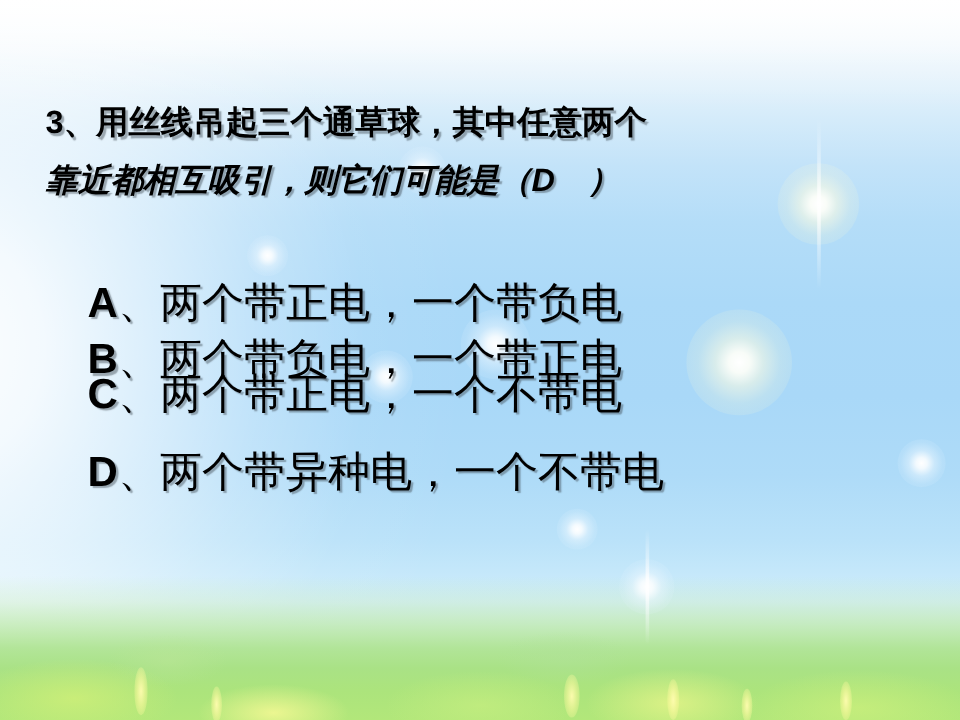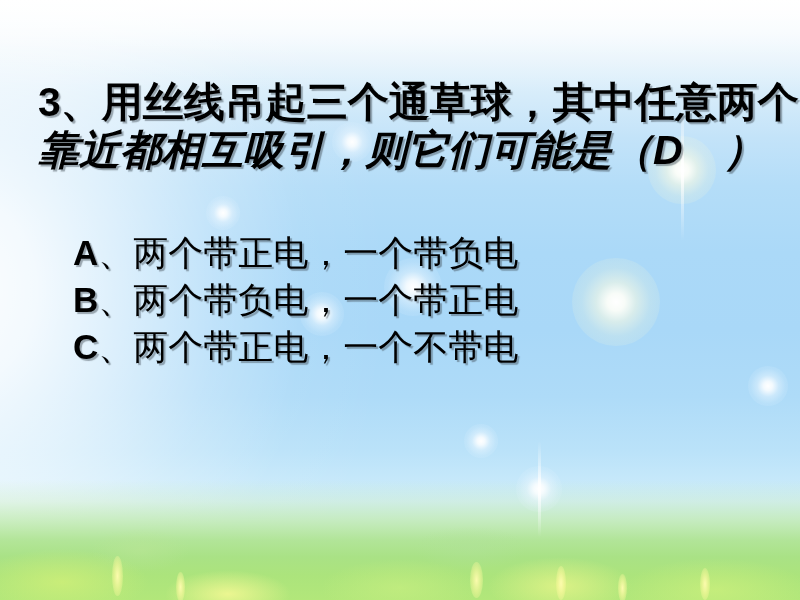--- a/index.html
+++ b/index.html
@@ -162,21 +162,21 @@
     white-space: pre;
     color: #000000;
     font-family: "DejaVu Serif", "Liberation Serif", serif;
     font-weight: 600;
     text-shadow: 2px 2px 1px rgba(60,70,80,0.45);
     letter-spacing: 0px;
   }
 
   
   #q-line-1, #q-line-2 {
-    font-size: 41px;
+    font-size: 27px;
     line-height: 48px;
     left: 38px;
   }
   #q-line-1 { top: 78px; }
   #q-line-2 { top: 126px; font-style: italic; }
 
   
   .latin {
     font-family: "Liberation Sans", "DejaVu Sans", sans-serif;
     font-weight: bold;
@@ -184,21 +184,21 @@
   }
 
   
   .opt {
     font-size: 35px;
     line-height: 42px;
     left: 73px;
   }
   #opt-a { top: 232px; }
   #opt-b { top: 279px; }
-  #opt-c { top: 326px; }
+  #opt-c { top: 308px; }
   #opt-d { top: 373px; }
 
   .opt .marker {
     font-family: "Liberation Sans", "DejaVu Sans", sans-serif;
     font-weight: bold;
     font-size: 35px;
   }
   .opt .opt-text {
     font-family: "DejaVu Serif", "Liberation Serif", serif;
     font-weight: 500;
@@ -237,15 +237,16 @@
     <div class="line" id="q-line-1"><span class="latin">3</span><span>、</span><span>用丝线吊起三个通草球，其中任意两个</span></div>
 
     <div class="line" id="q-line-2"><span>靠近都相互吸引，则它们可能是（</span><span class="latin">D</span><span>　）</span></div>
 
     <div class="line opt" id="opt-b"><span class="marker">B</span><span class="opt-text">、</span><span class="opt-text">两个带负电，一个带正电</span></div>
 
     <div class="line opt" id="opt-a"><span class="marker">A</span><span class="opt-text">、</span><span class="opt-text">两个带正电，一个带负电</span></div>
 
     <div class="line opt" id="opt-c"><span class="marker">C</span><span class="opt-text">、</span><span class="opt-text">两个带正电，一个不带电</span></div>
 
+    <div class="line opt" id="opt-d"><span class="marker">D</span><span class="opt-text">、</span><span class="opt-text">两个带异种电，一个不带电</span></div>
 
   </div>
 </div>
 
 </body></html>

